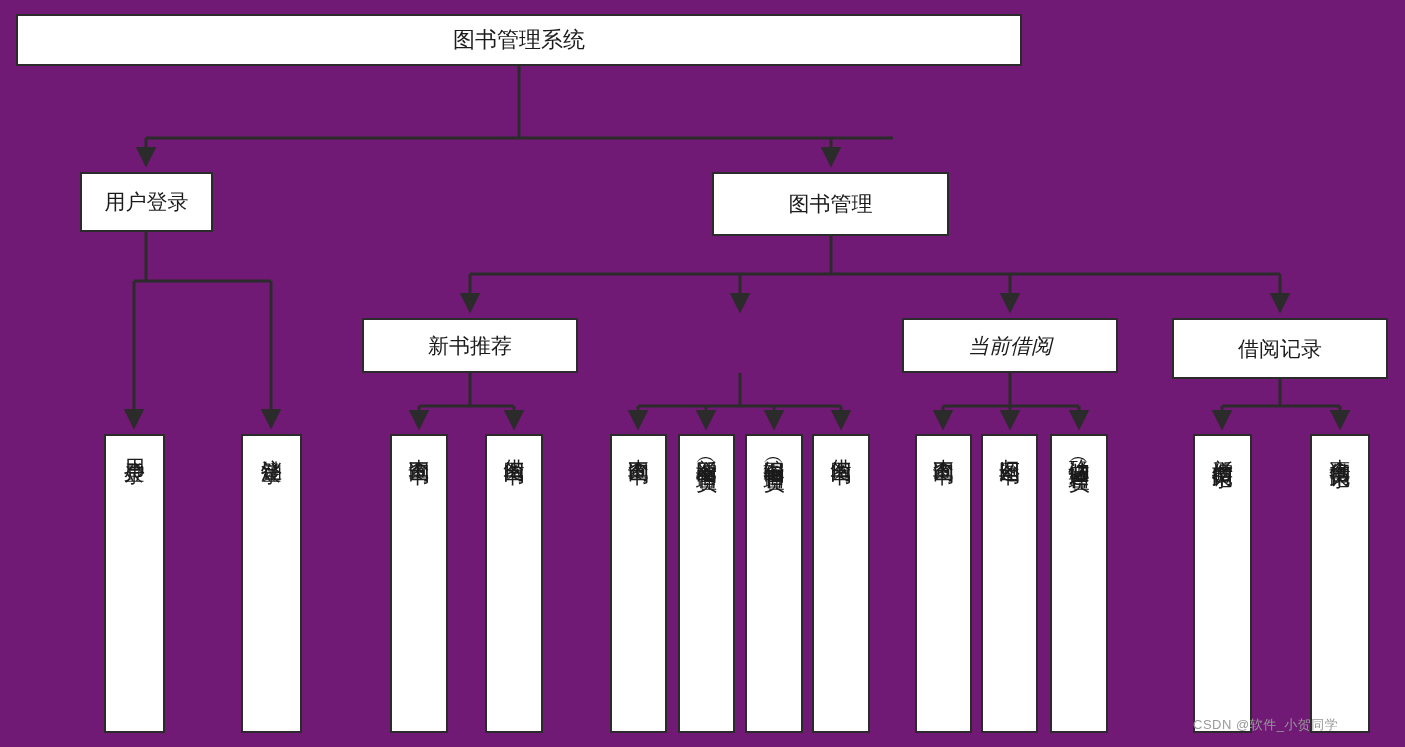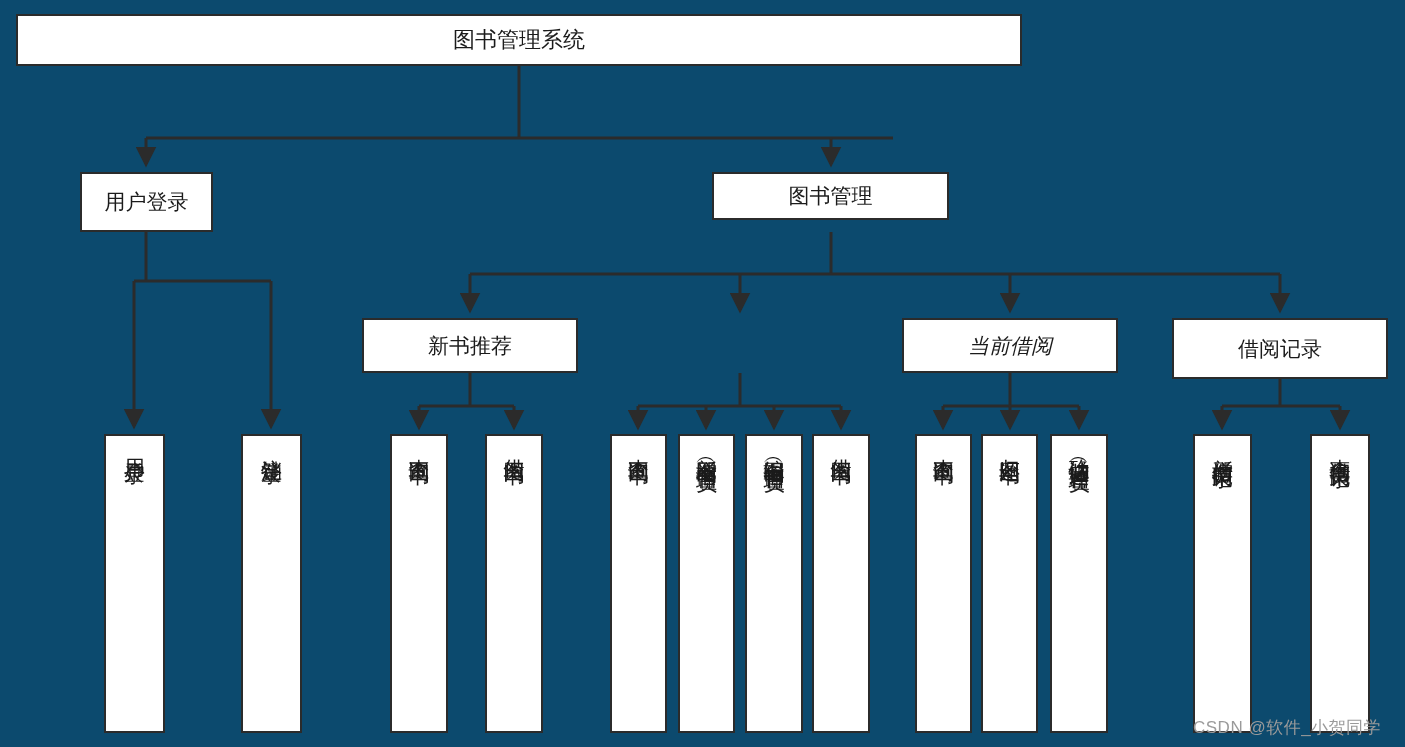--- a/index.html
+++ b/index.html
@@ -7,21 +7,21 @@
     padding: 0;
     background: #ffffff;
   }
   body {
     font-family: "Liberation Sans", "DejaVu Sans", sans-serif;
   }
   #canvas {
     position: relative;
     width: 1405px;
     height: 747px;
-    background: #0c4a6e;
+    background: #701a75;
     overflow: hidden;
   }
   #wires {
     position: absolute;
     left: 0;
     top: 0;
     width: 1405px;
     height: 747px;
     pointer-events: none;
   }
@@ -54,21 +54,21 @@
     align-items: center;
   }
   .node.leaf .vtext {
     writing-mode: vertical-rl;
     text-orientation: upright;
     line-height: 1.05;
     white-space: nowrap;
   }
   .watermark {
     position: absolute;
-    font-size: 17px;
+    font-size: 13px;
     color: #9a9a9a;
     white-space: nowrap;
     letter-spacing: 0.5px;
   }
 </style>
 </head>
 <body>
 
 <div id="canvas">
 
@@ -120,21 +120,21 @@
       <path d="M 1280 373 L 1280 406"></path>
       <path d="M 1222 406 L 1340 406"></path>
       <path d="M 1222 406 L 1222 427" marker-end="url(#arrow)"></path>
       <path d="M 1340 406 L 1340 427" marker-end="url(#arrow)"></path>
     </g>
   </svg>
 
   <div class="node root" style="left: 16px; top: 14px; width: 1006px; height: 52px;">图书管理系统</div>
 
   <div class="node lvl1" style="left: 80px; top: 172px; width: 133px; height: 60px;">用户登录</div>
-  <div class="node lvl1" style="left: 712px; top: 172px; width: 237px; height: 48px;">图书管理</div>
+  <div class="node lvl1" style="left: 712px; top: 172px; width: 237px; height: 64px;">图书管理</div>
 
   <div class="node lvl2" style="left: 362px; top: 318px; width: 216px; height: 55px;">新书推荐</div>
   <div class="node lvl2" style="left: 902px; top: 318px; width: 216px; height: 55px; font-style: italic;">当前借阅</div>
   <div class="node lvl2" style="left: 1172px; top: 318px; width: 216px; height: 61px;">借阅记录</div>
 
   <div class="node leaf" style="left: 104px; top: 434px; width: 61px; height: 299px;">
     <span class="vtext">用户登录</span>
   </div>
   <div class="node leaf" style="left: 241px; top: 434px; width: 61px; height: 299px;">
     <span class="vtext">注销登录</span>

